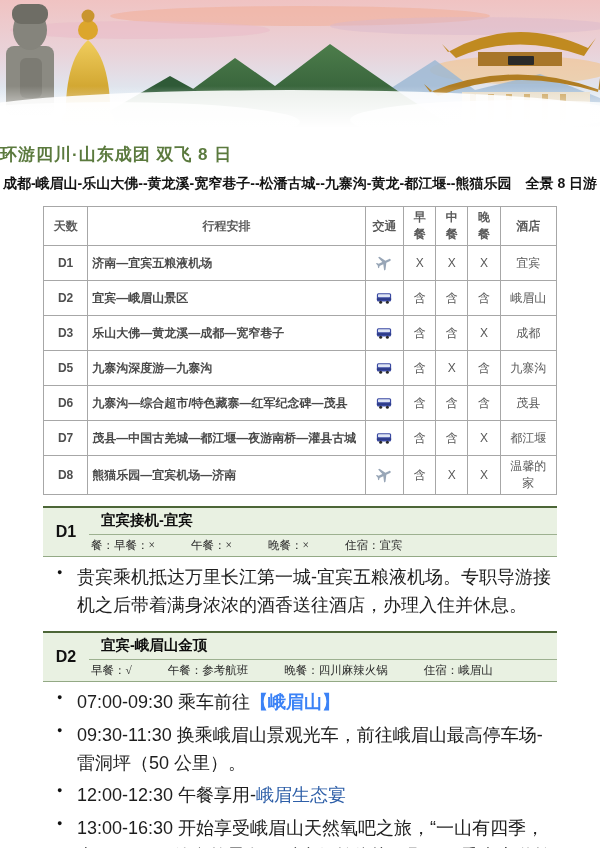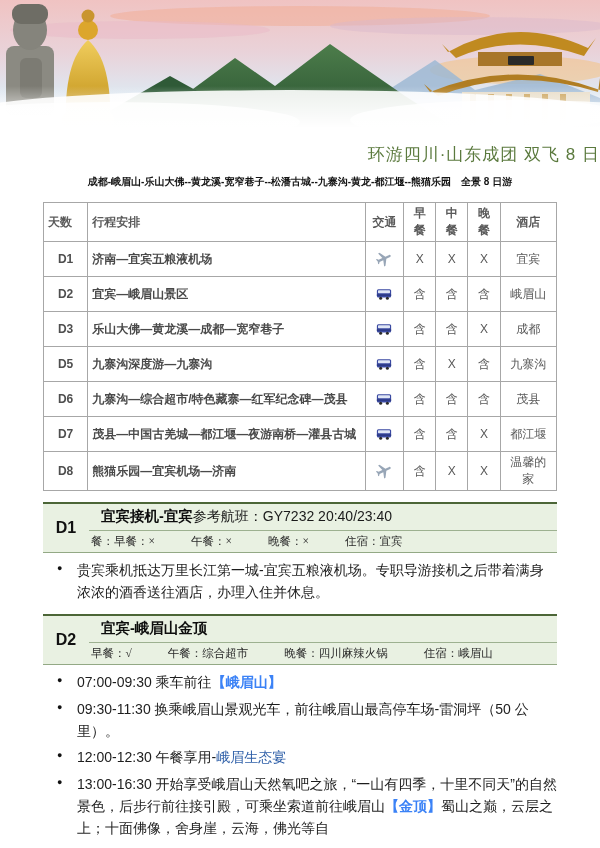--- a/index.html
+++ b/index.html
@@ -5,41 +5,41 @@
   html,body{margin:0;padding:0;background:#fff;}
   .page{
     width:600px;height:848px;position:relative;overflow:hidden;background:#fff;
     font-family:"Liberation Sans","DejaVu Sans",sans-serif;color:#222;
   }
   
   .hero{width:600px;height:128px;position:relative;overflow:hidden;}
   .hero svg{display:block;}
   
   .main-title{
-    text-align:right;margin:15px 0 0;font-size:17px;font-weight:normal;
+    text-align:left;margin:15px 0 0;font-size:17px;font-weight:bold;
     color:#5b7a3e;letter-spacing:1px;
   }
   .route-subtitle{
-    text-align:center;margin-top:9px;font-size:10px;font-weight:bold;color:#141414;
+    text-align:center;margin-top:9px;font-size:14px;font-weight:bold;color:#141414;
   }
   .content{margin:0 43px;width:514px;}
   
   table.itin-table{
     width:100%;border-collapse:collapse;margin-top:13px;
     font-size:12px;color:#595959;table-layout:fixed;
   }
   .itin-table th,.itin-table td{border:1px solid #a7a7a7;padding:2px 4px;}
   .itin-table th{font-weight:bold;height:30px;color:#5a5a5a;}
   .itin-table td{height:30px;}
   .col-day{width:44px;} .col-itin{width:276px;} .col-tr{width:38px;}
   .col-meal{width:32px;} .col-hotel{width:56px;}
   .cell-day{text-align:center;font-weight:bold;color:#4f4f4f;}
   .cell-itin{text-align:left;font-weight:bold;color:#4a4a4a;padding-left:7px;}
   .cell-center{text-align:center;}
-  .th-left{text-align:left;padding-left:7px;}
+  .th-left{text-align:center;padding-left:7px;}
   .transport-cell{text-align:center;}
   .transport-cell .t-icon{display:none;width:22px;height:18px;vertical-align:middle;}
   .transport-cell[data-type="plane"] .t-plane{display:inline-block;}
   .transport-cell[data-type="bus"] .t-bus{display:inline-block;}
   
   .day-section{
     display:flex;margin-top:11px;background:#e9f1e2;
     border-top:2px solid #4c6637;border-bottom:1px solid #93a985;
   }
   .day-label{
@@ -54,21 +54,21 @@
   .day-title{font-size:14.5px;font-weight:bold;color:#0d0d0d;}
   .flight-ref{font-size:14px;color:#1a1a1a;}
   .meal-row{
     display:flex;gap:36px;height:21px;align-items:center;
     font-size:11.5px;color:#2a2a2a;padding-left:2px;font-family:Liberation Serif, serif;
   }
   .meal-row span{white-space:nowrap;}
   
   ul.bullets{list-style:none;margin:7px 0 0;padding:0 0 0 14px;}
   ul.bullets li{
-    position:relative;padding-left:20px;font-size:14px;color:#1d1d1d;
+    position:relative;padding-left:20px;font-size:18px;color:#1d1d1d;
     line-height:1.55;margin-top:5px;
   }
   ul.bullets li::before{
     content:"\25CF";position:absolute;left:0;top:2px;font-size:9px;color:#111;
   }
   .hl-red{color:#3b82f6;font-weight:bold;}
   .hl-blue{color:#2e5fa8;}
 </style>
 </head>
 <body>
@@ -296,21 +296,20 @@
           <td class="cell-center">温馨的家</td>
         </tr>
       </tbody>
     </table>
 
     <div class="day-section">
       <div class="day-label">D1</div>
       <div class="day-body">
         <div class="day-title-row">
           <span class="day-title">宜宾接机-宜宾</span>
-          <span class="flight-ref">参考航班：GY7232 20:40/23:40</span>
         </div>
         <div class="meal-row">
           <span>餐：早餐：×</span>
           <span>午餐：×</span>
           <span>晚餐：×</span>
           <span>住宿：宜宾</span>
         </div>
       </div>
     </div>
     <ul class="bullets">
@@ -318,21 +317,21 @@
     </ul>
 
     <div class="day-section">
       <div class="day-label">D2</div>
       <div class="day-body">
         <div class="day-title-row">
           <span class="day-title">宜宾-峨眉山金顶</span>
         </div>
         <div class="meal-row">
           <span>早餐：√</span>
-          <span>午餐：综合超市</span>
+          <span>午餐：参考航班</span>
           <span>晚餐：四川麻辣火锅</span>
           <span>住宿：峨眉山</span>
         </div>
       </div>
     </div>
     <ul class="bullets">
       <li>
         <span>07:00-09:30 乘车前往</span><span class="hl-red">【峨眉山】</span>
       </li>
       <li>

